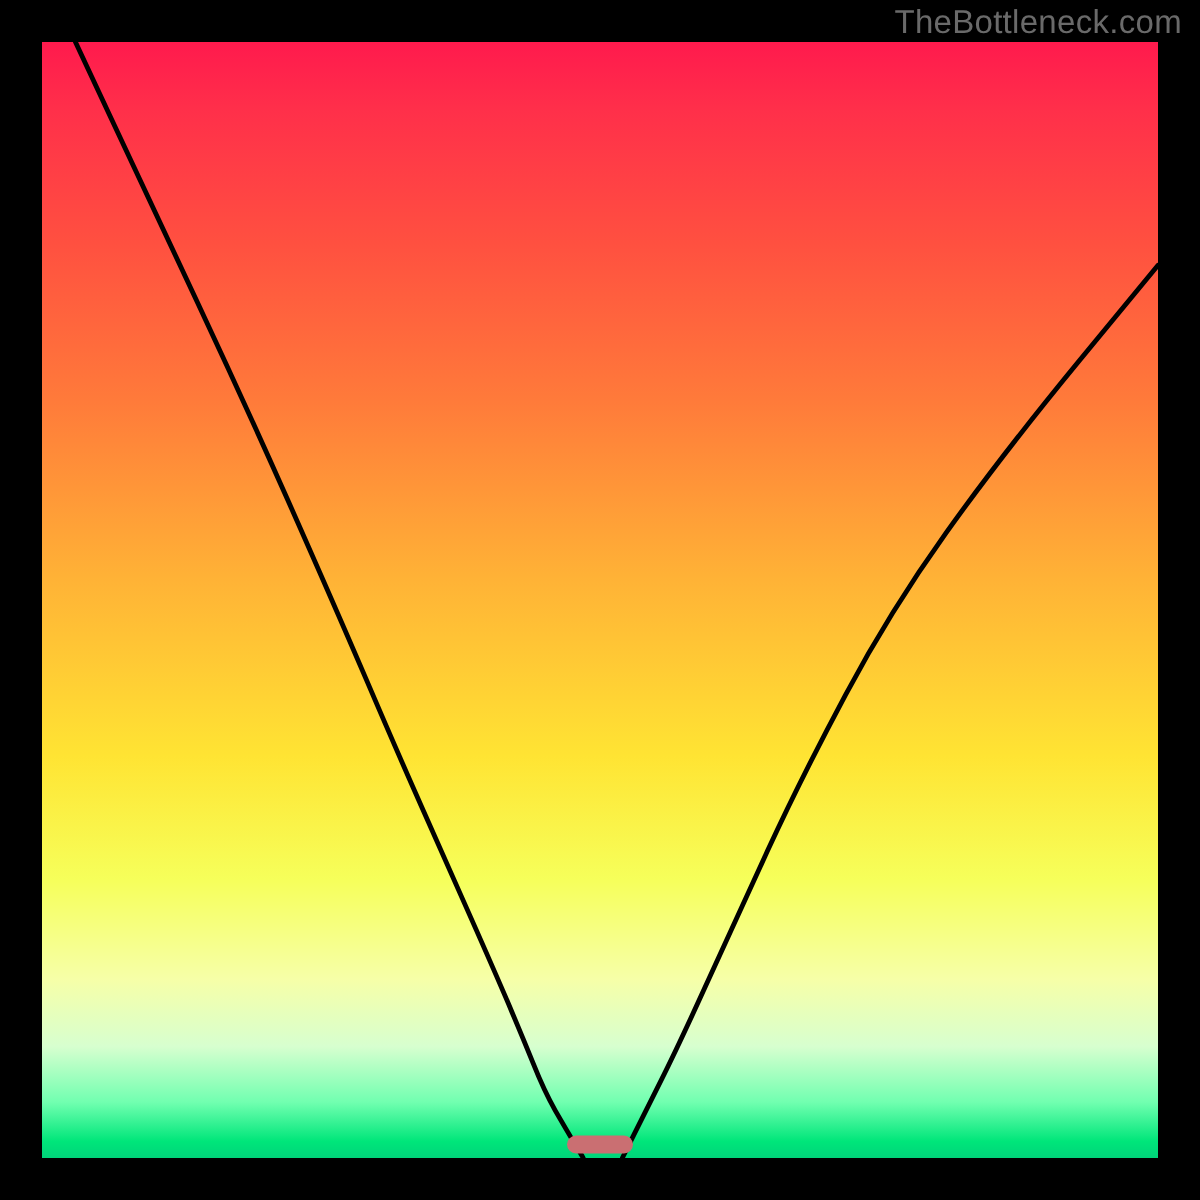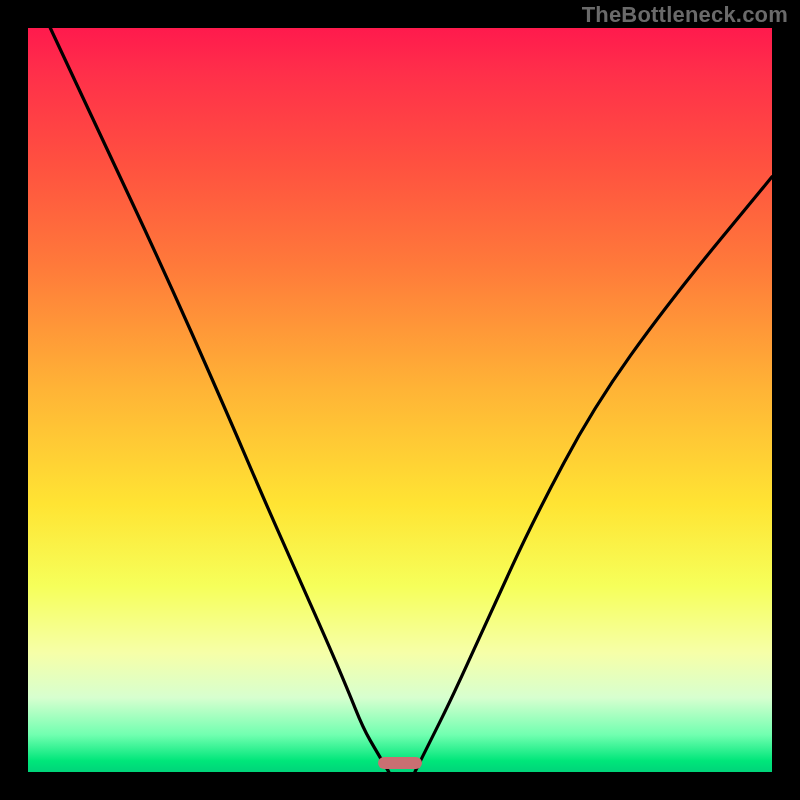--- a/index.html
+++ b/index.html
@@ -9,21 +9,21 @@
     height: 800px;
     background: #fff;
     font-family: Arial, Helvetica, sans-serif;
   }
   .watermark {
     position: absolute;
     top: 2px;
     right: 12px;
     color: #6a6a6a;
     font-size: 22px;
-    font-weight: 700;
+    font-weight: 400;
     letter-spacing: 0.2px;
     z-index: 10;
   }
   .frame {
     position: absolute;
     left: 0;
     top: 0;
     width: 800px;
     height: 800px;
     box-sizing: border-box;

